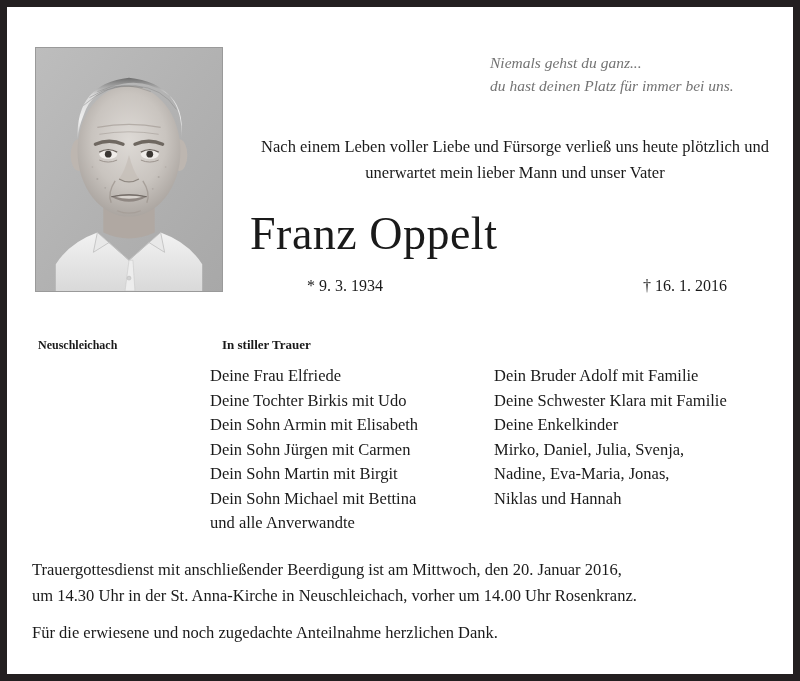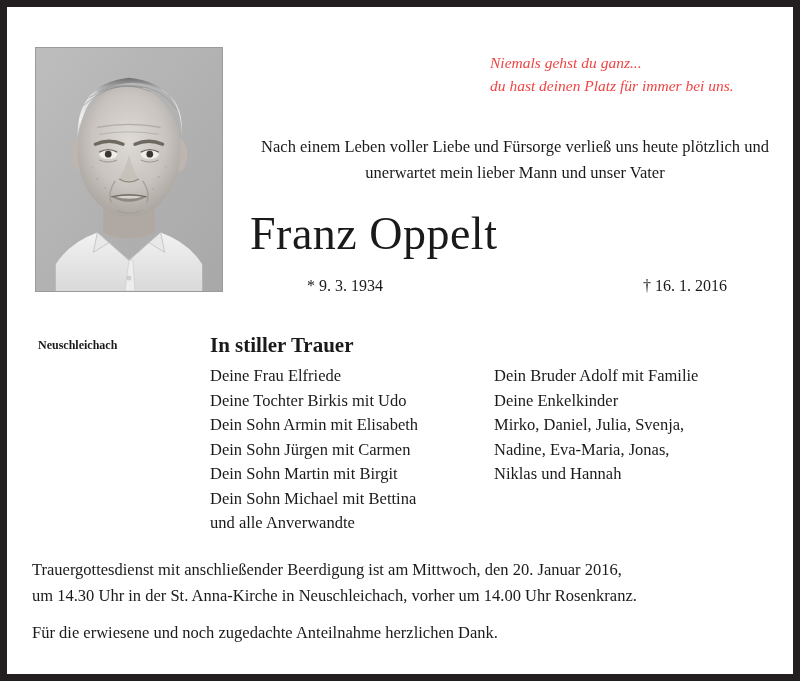--- a/index.html
+++ b/index.html
@@ -36,21 +36,21 @@
 
   
   .epigraph {
     position: absolute;
     left: 483px;
     top: 44px;
     width: 300px;
     font-style: italic;
     font-size: 15.5px;
     line-height: 23px;
-    color: #ef4444;
+    color: #737373;
   }
   .epigraph div { white-space: nowrap; }
 
   
   .intro {
     position: absolute;
     left: 243px;
     top: 127px;
     width: 530px;
     text-align: center;
@@ -86,23 +86,23 @@
   .place {
     position: absolute;
     left: 31px;
     top: 327px;
     font-size: 12px;
     font-weight: bold;
     line-height: 22px;
   }
   .trauer-heading {
     position: absolute;
-    left: 203px;
+    left: 215px;
     top: 327px;
-    font-size: 21px;
+    font-size: 13px;
     font-weight: bold;
     line-height: 22px;
   }
   .mourners-left {
     position: absolute;
     left: 203px;
     top: 357px;
     width: 280px;
     font-size: 16.5px;
     line-height: 24.5px;
@@ -248,20 +248,21 @@
     <div>Deine Tochter Birkis mit Udo</div>
     <div>Dein Sohn Armin mit Elisabeth</div>
     <div>Dein Sohn Jürgen mit Carmen</div>
     <div>Dein Sohn Martin mit Birgit</div>
     <div>Dein Sohn Michael mit Bettina</div>
     <div>und alle Anverwandte</div>
   </div>
 
   <div class="mourners-right">
     <div>Dein Bruder Adolf mit Familie</div>
+    <div>Deine Schwester Klara mit Familie</div>
     <div>Deine Enkelkinder</div>
     <div>Mirko, Daniel, Julia, Svenja,</div>
     <div>Nadine, Eva-Maria, Jonas,</div>
     <div>Niklas und Hannah</div>
   </div>
 
   <div class="service-info">
     <div>Trauergottesdienst mit anschließender Beerdigung ist am Mittwoch, den 20. Januar 2016,</div>
     <div>um 14.30 Uhr in der St. Anna-Kirche in Neuschleichach, vorher um 14.00 Uhr Rosenkranz.</div>
   </div>

